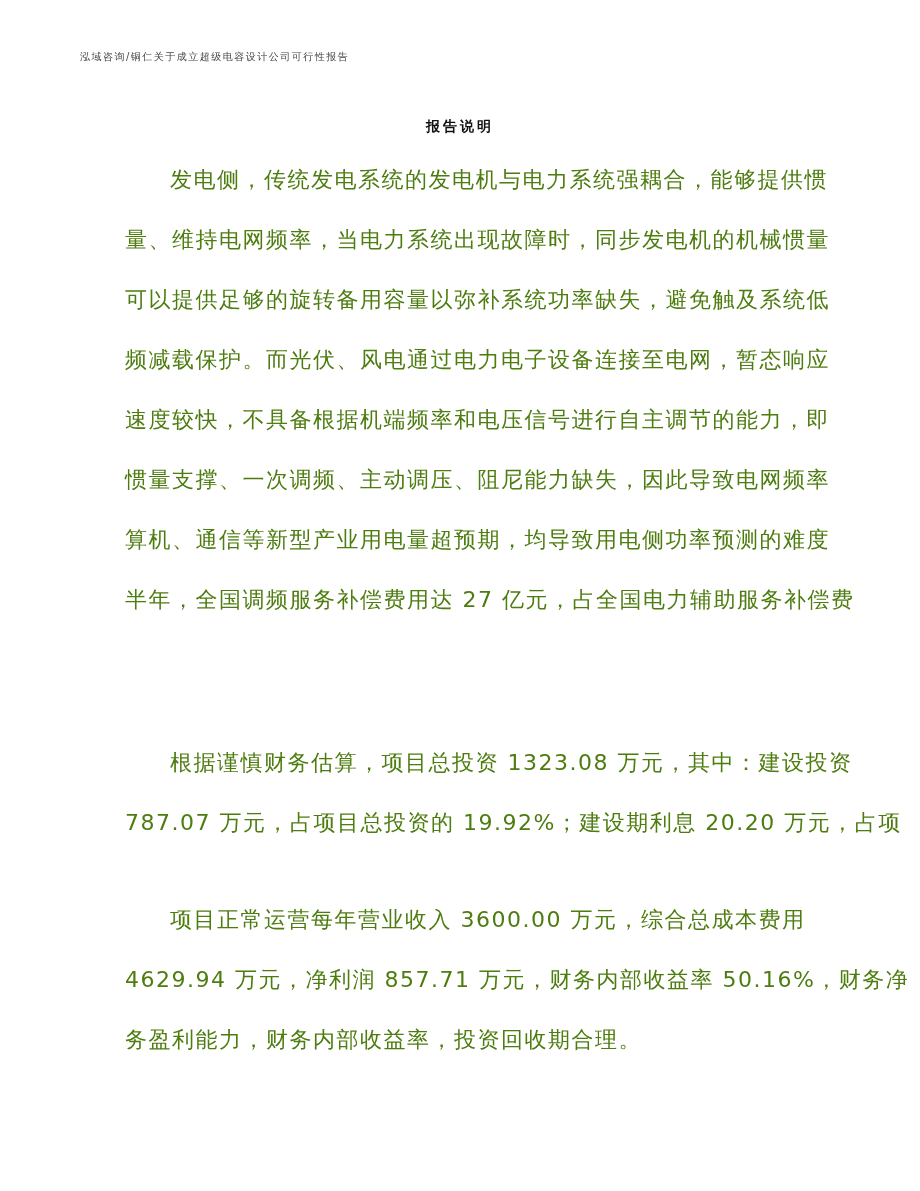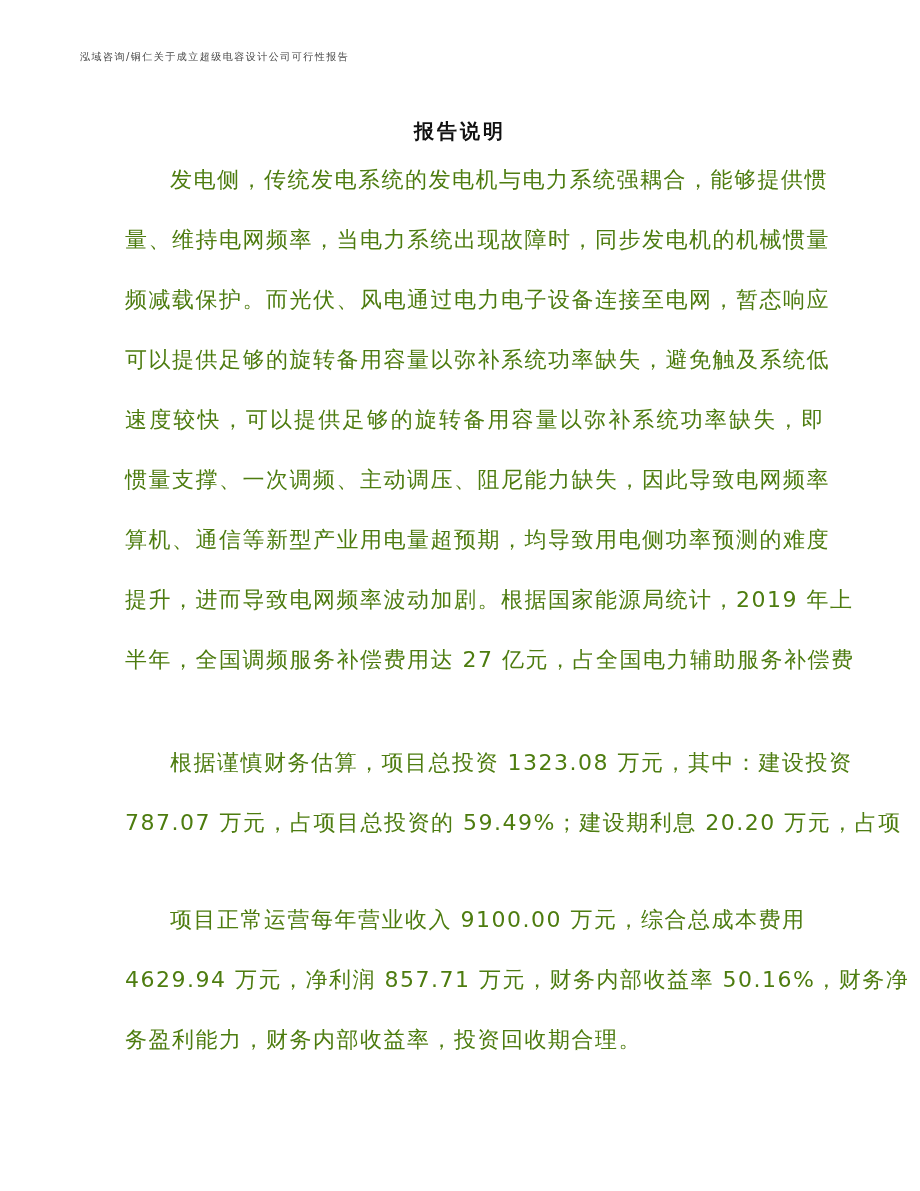--- a/index.html
+++ b/index.html
@@ -1,49 +1,48 @@
 <!DOCTYPE html>
 <html><head>
 <meta charset="utf-8">
 <style>
   html, body { margin: 0; padding: 0; background: #ffffff; }
   body { width: 920px; height: 1191px; position: relative; overflow: hidden;
          font-family: "DejaVu Serif", "Liberation Serif", serif; color: #111; }
   .header { position: absolute; left: 80px; top: 50px; font-size: 10px; color: #444;
             letter-spacing: 1.5px; font-family: "DejaVu Sans", sans-serif; }
   .title { position: absolute; left: 0; width: 920px; top: 118px; text-align: center;
-           font-size: 20px; font-weight: bold; letter-spacing: 3px;
+           font-size: 14px; font-weight: bold; letter-spacing: 3px;
            font-family: "DejaVu Sans", sans-serif; }
   .para { position: absolute; left: 125px; width: 700px; font-size: 22px; line-height: 60px;
           font-family: "DejaVu Sans", sans-serif; color: #4d7c0f; letter-spacing: 1.5px; }
   .line { display: block; white-space: nowrap; text-align: justify; text-align-last: justify; }
   .line.last { text-align-last: left; }
   .line.indent { padding-left: 45px; }
 </style>
 </head>
 <body>
 
 <div class="header">泓域咨询/铜仁关于成立超级电容设计公司可行性报告</div>
 
 <div class="title">报告说明</div>
 
 <div class="para" style="top:150px;">
   <span class="line indent">发电侧，传统发电系统的发电机与电力系统强耦合，能够提供惯</span>
   <span class="line">量、维持电网频率，当电力系统出现故障时，同步发电机的机械惯量</span>
+  <span class="line">可以提供足够的旋转备用容量以弥补系统功率缺失，避免触及系统低</span>
   <span class="line">频减载保护。而光伏、风电通过电力电子设备连接至电网，暂态响应</span>
-  <span class="line">可以提供足够的旋转备用容量以弥补系统功率缺失，避免触及系统低</span>
-  <span class="line">速度较快，可以提供足够的旋转备用容量以弥补系统功率缺失，即</span>
+  <span class="line">速度较快，不具备根据机端频率和电压信号进行自主调节的能力，即</span>
   <span class="line">惯量支撑、一次调频、主动调压、阻尼能力缺失，因此导致电网频率</span>
   <span class="line">算机、通信等新型产业用电量超预期，均导致用电侧功率预测的难度</span>
-  <span class="line">提升，进而导致电网频率波动加剧。根据国家能源局统计，2019 年上</span>
   <span class="line">半年，全国调频服务补偿费用达 27 亿元，占全国电力辅助服务补偿费</span>
 </div>
 
 <div class="para" style="top:733px;">
   <span class="line indent">根据谨慎财务估算，项目总投资 1323.08 万元，其中：建设投资</span>
-  <span class="line">787.07 万元，占项目总投资的 59.49%；建设期利息 20.20 万元，占项</span>
+  <span class="line">787.07 万元，占项目总投资的 19.92%；建设期利息 20.20 万元，占项</span>
 </div>
 
 <div class="para" style="top:890px;">
-  <span class="line indent last">项目正常运营每年营业收入 9100.00 万元，综合总成本费用</span>
+  <span class="line indent last">项目正常运营每年营业收入 3600.00 万元，综合总成本费用</span>
   <span class="line">4629.94 万元，净利润 857.71 万元，财务内部收益率 50.16%，财务净</span>
   <span class="line last">务盈利能力，财务内部收益率，投资回收期合理。</span>
 </div>
 
 </body></html>

